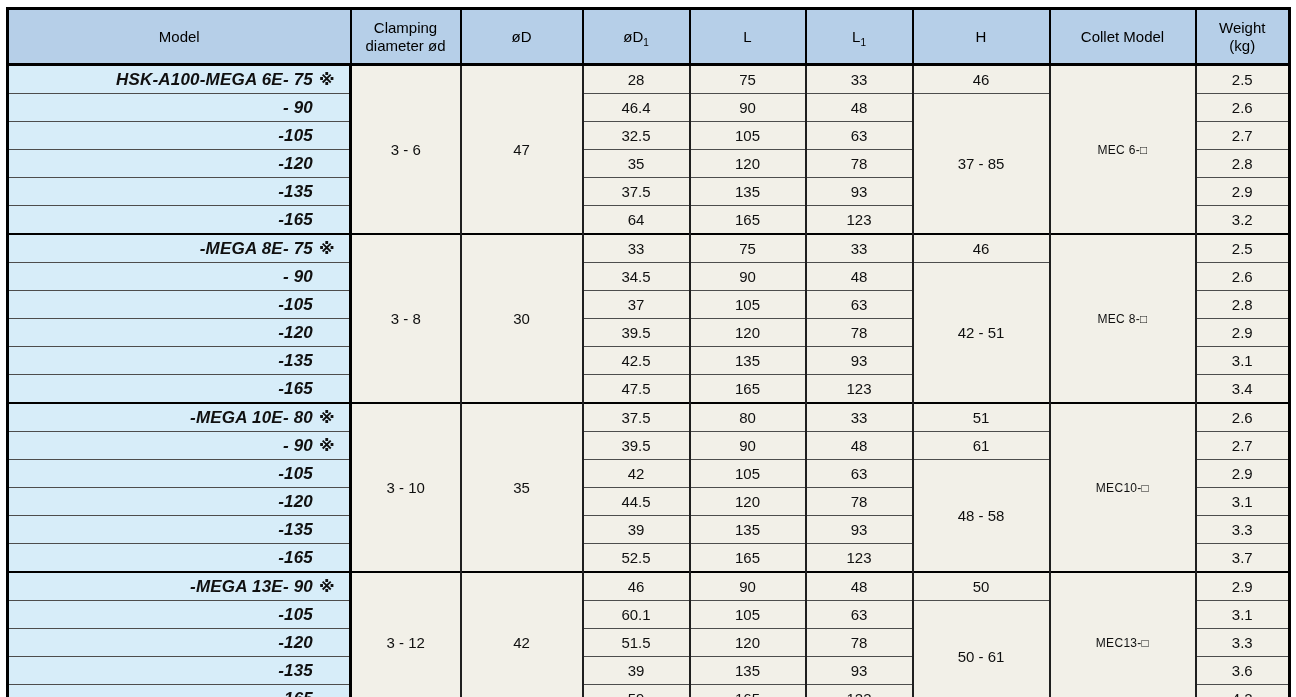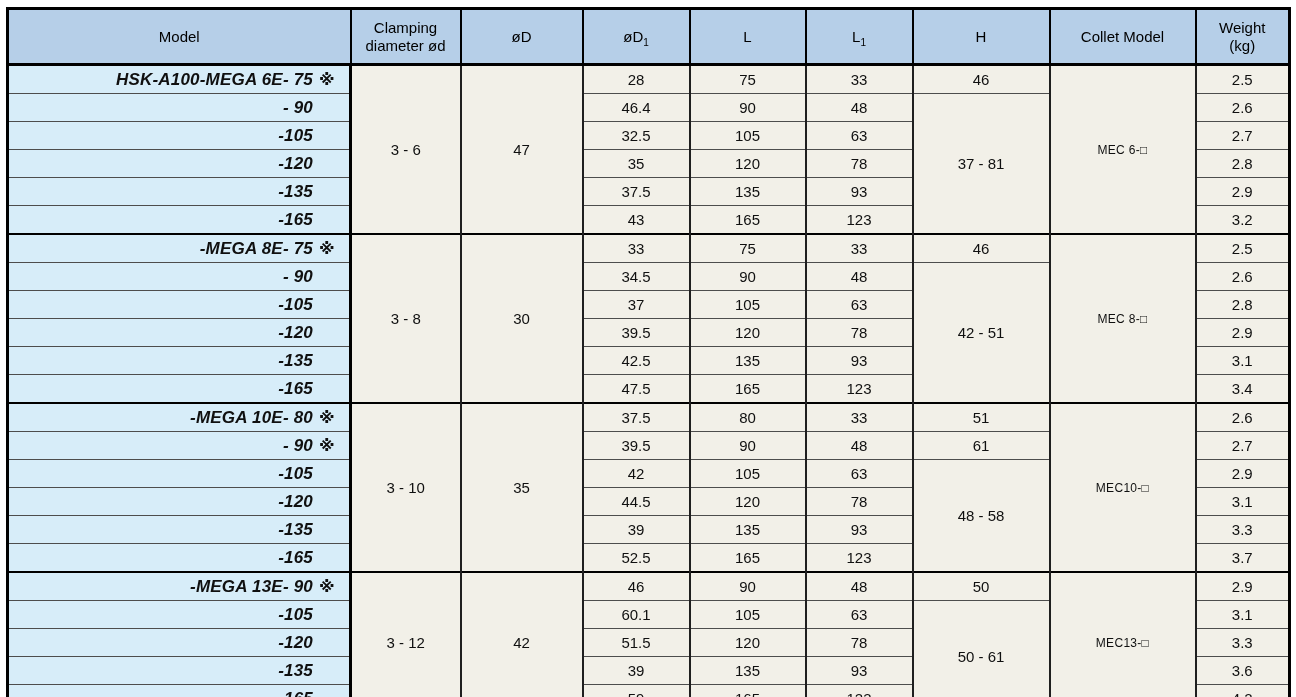--- a/index.html
+++ b/index.html
@@ -109,21 +109,21 @@
           <td>33</td>
           <td>46</td>
           <td rowspan="6" class="collet-cell">MEC 6-□</td>
           <td>2.5</td>
         </tr>
         <tr>
           <td class="model-cell"><span>- 90</span><span class="ref-mark"></span></td>
           <td>46.4</td>
           <td>90</td>
           <td>48</td>
-          <td rowspan="5">37 - 81</td>
+          <td rowspan="5">37 - 85</td>
           <td>2.6</td>
         </tr>
         <tr>
           <td class="model-cell"><span>-105</span><span class="ref-mark"></span></td>
           <td>32.5</td>
           <td>105</td>
           <td>63</td>
           <td>2.7</td>
         </tr>
         <tr>
@@ -135,21 +135,21 @@
         </tr>
         <tr>
           <td class="model-cell"><span>-135</span><span class="ref-mark"></span></td>
           <td>37.5</td>
           <td>135</td>
           <td>93</td>
           <td>2.9</td>
         </tr>
         <tr>
           <td class="model-cell"><span>-165</span><span class="ref-mark"></span></td>
-          <td>43</td>
+          <td>64</td>
           <td>165</td>
           <td>123</td>
           <td>3.2</td>
         </tr>
         <tr class="group-start">
           <td class="model-cell"><span>-MEGA 8E- 75</span><span class="ref-mark">※</span></td>
           <td rowspan="6">3 -  8</td>
           <td rowspan="6">30</td>
           <td>33</td>
           <td>75</td>

